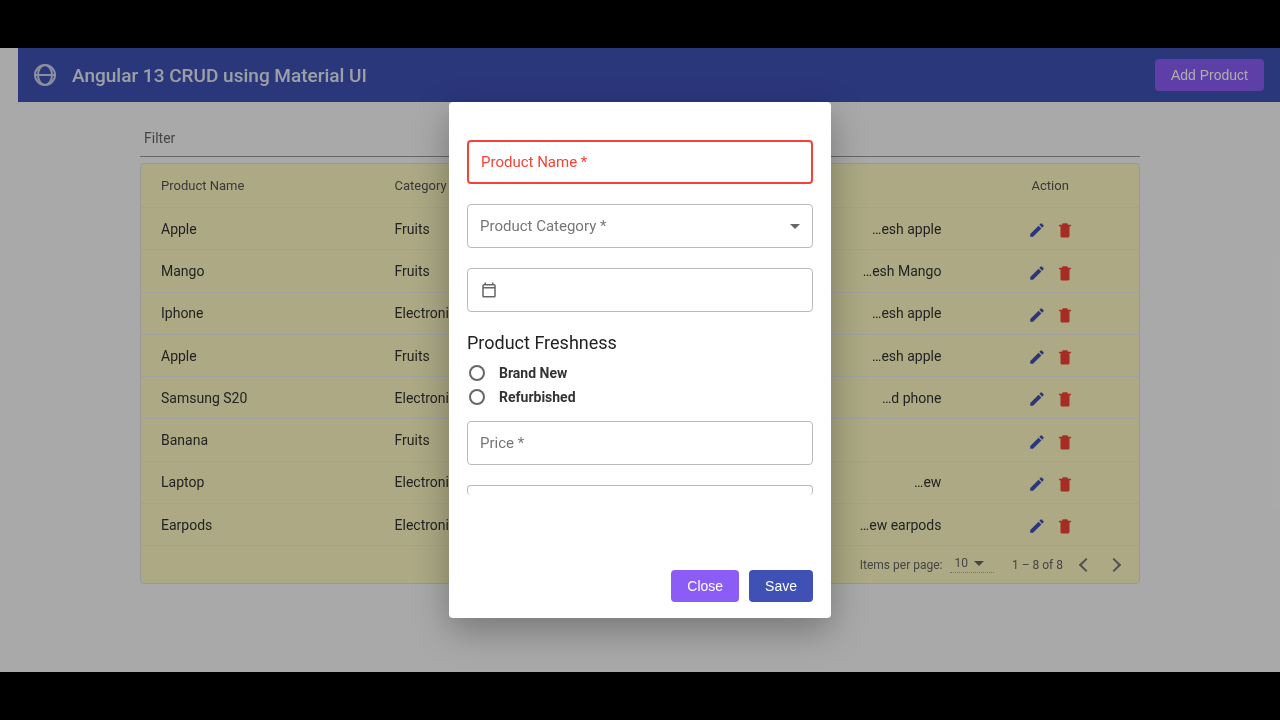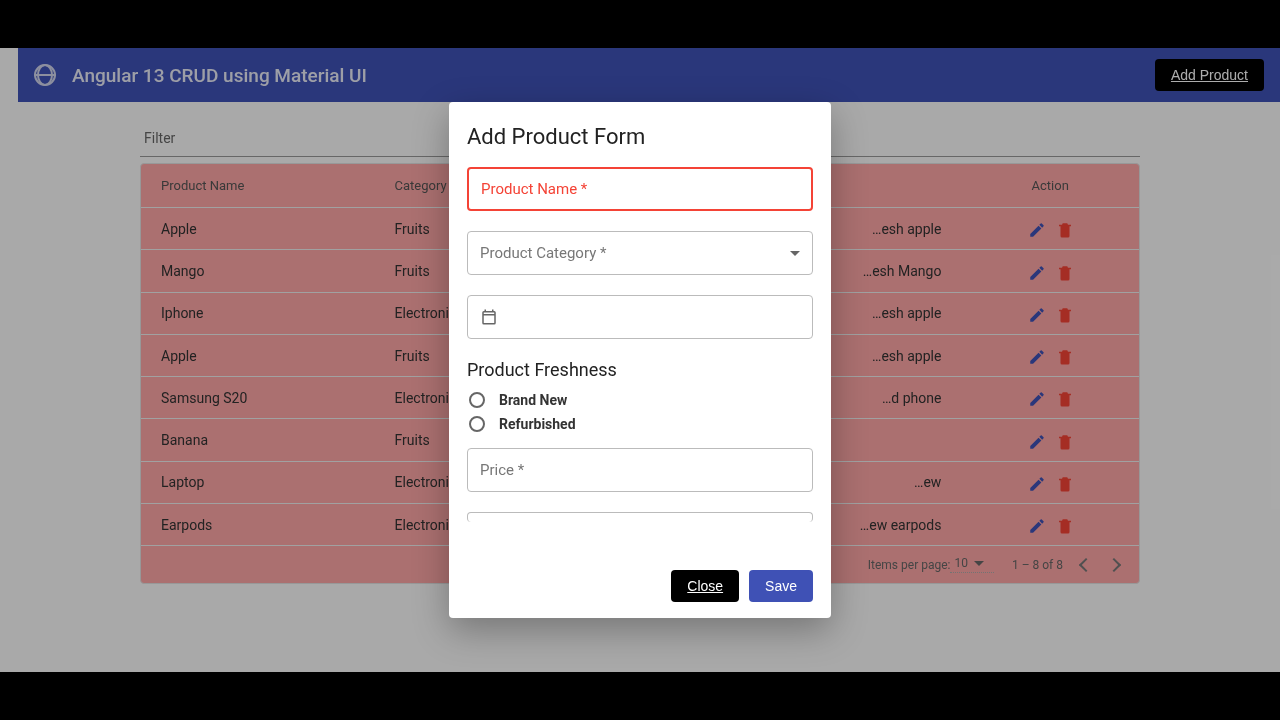--- a/index.html
+++ b/index.html
@@ -7,49 +7,49 @@
   .letterbox-top, .letterbox-bottom { position:absolute; left:0; right:0; height:48px; background:#000; }
   .letterbox-top { top:0; }
   .letterbox-bottom { bottom:0; }
   .app { position:absolute; top:48px; left:0; right:0; bottom:48px; background:#fafafa; }
   .topbar { height:54px; background:#3f51b5; color:#fff; display:flex; align-items:center; padding:0 16px;margin-left:18px; }
   .topbar .globe { width:22px; height:22px; border:2px solid #cfd3ea; border-radius:50%; margin-right:16px; position:relative; }
   .topbar .globe::before { content:""; position:absolute; top:-2px; bottom:-2px; left:50%; width:12px; transform:translateX(-50%); border:2px solid #cfd3ea; border-radius:50%; }
   .topbar .globe::after { content:""; position:absolute; left:-2px; right:-2px; top:50%; height:2px; background:#cfd3ea; transform:translateY(-50%); }
   .topbar h1 { font-size:19px; font-weight:500; color:#e8eaf6; flex:1; }
   .btn { border:none; border-radius:4px; padding:8px 16px; font-size:14px; font-weight:500; cursor:pointer; color:#fff; }
-  .btn-red { background:#000000;text-decoration:underline; }
+  .btn-red { background:#8b5cf6; }
   .btn-blue { background:#3f51b5; }
   .content { padding:12px 140px 0 140px; }
   .filter { color:#666; font-size:14px; padding:16px 4px 10px; border-bottom:1px solid #999; margin-bottom:6px; }
-  .table-card { background:#fca5a5; border:1px solid #e0e0e0; border-radius:4px; font-size:14px; color:#444; }
+  .table-card { background:#fef9c3; border:1px solid #e0e0e0; border-radius:4px; font-size:14px; color:#444; }
   table { width:100%; border-collapse:collapse; }
   th { text-align:left; font-weight:400; color:#555; font-size:13px; padding:14px 20px; }
   td { padding:12px 20px; border-top:1px solid #eee; color:#333; }
   td.actions, th.actions { text-align:center; }
   .ic { display:inline-block; width:16px; height:16px; vertical-align:middle; margin:0 6px; }
   .paginator { display:flex; justify-content:flex-end; align-items:center; padding:10px 20px; color:#666; font-size:12px; gap:18px; border-top:1px solid #eee; }
   .arrow { width:10px; height:10px; border-top:2px solid #777; border-right:2px solid #777; display:inline-block; }
   .arrow.prev { transform:rotate(-135deg); }
   .arrow.next { transform:rotate(45deg); }
   .overlay { position:absolute; inset:0; background:rgba(0,0,0,0.32); display:flex; justify-content:center; }
   .dialog { width:382px; background:#fff; border-radius:4px; margin-top:54px; padding:22px 18px 16px; height:516px; box-shadow:0 12px 36px rgba(0,0,0,0.3); position:relative; display:flex; flex-direction:column; }
   .dialog h2 { font-size:22px; font-weight:400; color:#222; margin-bottom:18px; }
   .dialog-body { flex:1; overflow:hidden; position:relative; }
   .field { border:1px solid #bbb; border-radius:4px; height:44px; display:flex; align-items:center; padding:0 12px; margin-bottom:20px; color:#666; font-size:15px; position:relative; }
-  .field.error { border-color:#f44336; border-width:2px; }
+  .field.error { border-color:#f44336; border-width:2px;margin-top:16px; }
   .field.error .label-inline { color:#f44336; font-size:15px; }
   .label-inline { color:#777; flex:1; }
   .caret-down { width:0; height:0; border-left:5px solid transparent; border-right:5px solid transparent; border-top:5px solid #666; }
   .cal-ic { width:18px; height:18px; }
   h3 { font-size:18px; font-weight:400; color:#222; margin:0 0 12px; }
   .radio-row { display:flex; align-items:center; margin:8px 2px; color:#333; font-size:14px;font-weight:bold; }
   .radio-circle { width:16px; height:16px; border:2px solid #666; border-radius:50%; margin-right:14px; }
   .dialog-actions { display:flex; justify-content:flex-end; gap:10px; padding-top:14px; }
-  .pagesize { display:flex; align-items:center; }
+  .pagesize { display:flex; align-items:center; gap:8px; }
   .pagesize-val { border-bottom:1px dotted #aaa; padding:0 10px 2px 4px; display:flex; align-items:center; gap:6px; }
   svg { display:block; }
 </style>
 </head>
 <body>
 
 <div class="letterbox-top"></div>
 <div class="letterbox-bottom"></div>
 
 <div class="app">
@@ -175,21 +175,20 @@
         </span>
         <span>1 – 8 of 8</span>
         <span class="arrow prev"></span>
         <span class="arrow next"></span>
       </div>
     </div>
   </div>
 
   <div class="overlay">
     <div class="dialog">
-      <h2>Add Product Form</h2>
 
       <div class="dialog-body">
 
         <div class="field error">
           <span class="label-inline">Product Name *</span>
         </div>
 
         <div class="field">
           <span class="label-inline">Product Category *</span>
           <span class="caret-down"></span>

